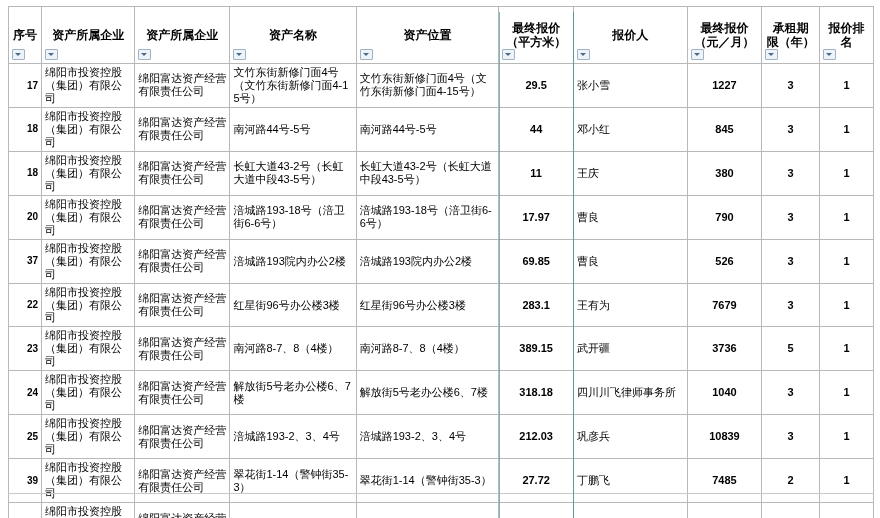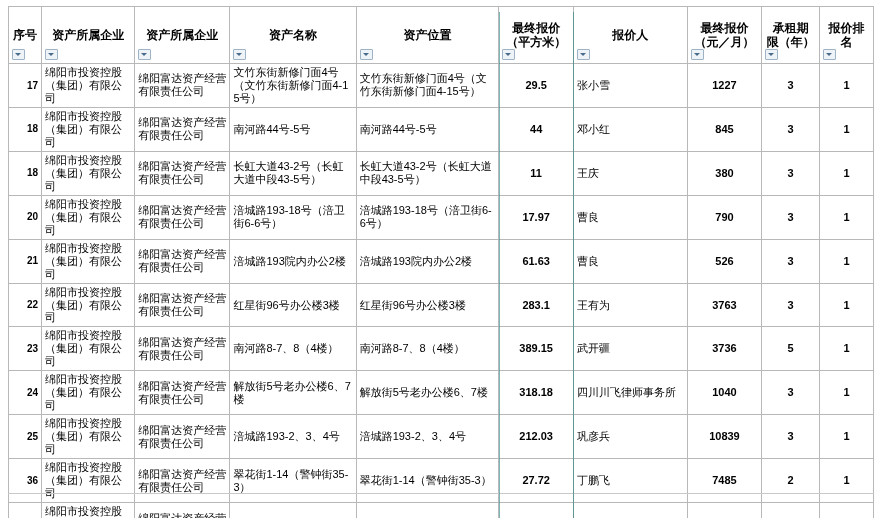--- a/index.html
+++ b/index.html
@@ -203,40 +203,40 @@
           <td class="c-txt">绵阳富达资产经营有限责任公司</td>
           <td class="c-txt">涪城路193-18号（涪卫街6-6号）</td>
           <td class="c-txt">涪城路193-18号（涪卫街6-6号）</td>
           <td class="c-num">17.97</td>
           <td class="c-txt">曹良</td>
           <td class="c-num">790</td>
           <td class="c-num">3</td>
           <td class="c-num">1</td>
         </tr>
         <tr>
-          <td class="c-idx">21</td>
+          <td class="c-idx">37</td>
           <td class="c-txt">绵阳市投资控股（集团）有限公司</td>
           <td class="c-txt">绵阳富达资产经营有限责任公司</td>
           <td class="c-txt">涪城路193院内办公2楼</td>
           <td class="c-txt">涪城路193院内办公2楼</td>
-          <td class="c-num">61.63</td>
+          <td class="c-num">69.85</td>
           <td class="c-txt">曹良</td>
           <td class="c-num">526</td>
           <td class="c-num">3</td>
           <td class="c-num">1</td>
         </tr>
         <tr>
           <td class="c-idx">22</td>
           <td class="c-txt">绵阳市投资控股（集团）有限公司</td>
           <td class="c-txt">绵阳富达资产经营有限责任公司</td>
           <td class="c-txt">红星街96号办公楼3楼</td>
           <td class="c-txt">红星街96号办公楼3楼</td>
           <td class="c-num">283.1</td>
           <td class="c-txt">王有为</td>
-          <td class="c-num">3763</td>
+          <td class="c-num">7679</td>
           <td class="c-num">3</td>
           <td class="c-num">1</td>
         </tr>
         <tr>
           <td class="c-idx">23</td>
           <td class="c-txt">绵阳市投资控股（集团）有限公司</td>
           <td class="c-txt">绵阳富达资产经营有限责任公司</td>
           <td class="c-txt">南河路8-7、8（4楼）</td>
           <td class="c-txt">南河路8-7、8（4楼）</td>
           <td class="c-num">389.15</td>
@@ -263,21 +263,21 @@
           <td class="c-txt">绵阳富达资产经营有限责任公司</td>
           <td class="c-txt">涪城路193-2、3、4号</td>
           <td class="c-txt">涪城路193-2、3、4号</td>
           <td class="c-num">212.03</td>
           <td class="c-txt">巩彦兵</td>
           <td class="c-num">10839</td>
           <td class="c-num">3</td>
           <td class="c-num">1</td>
         </tr>
         <tr>
-          <td class="c-idx">36</td>
+          <td class="c-idx">39</td>
           <td class="c-txt">绵阳市投资控股（集团）有限公司</td>
           <td class="c-txt">绵阳富达资产经营有限责任公司</td>
           <td class="c-txt">翠花街1-14（警钟街35-3）</td>
           <td class="c-txt">翠花街1-14（警钟街35-3）</td>
           <td class="c-num">27.72</td>
           <td class="c-txt">丁鹏飞</td>
           <td class="c-num">7485</td>
           <td class="c-num">2</td>
           <td class="c-num">1</td>
         </tr>

